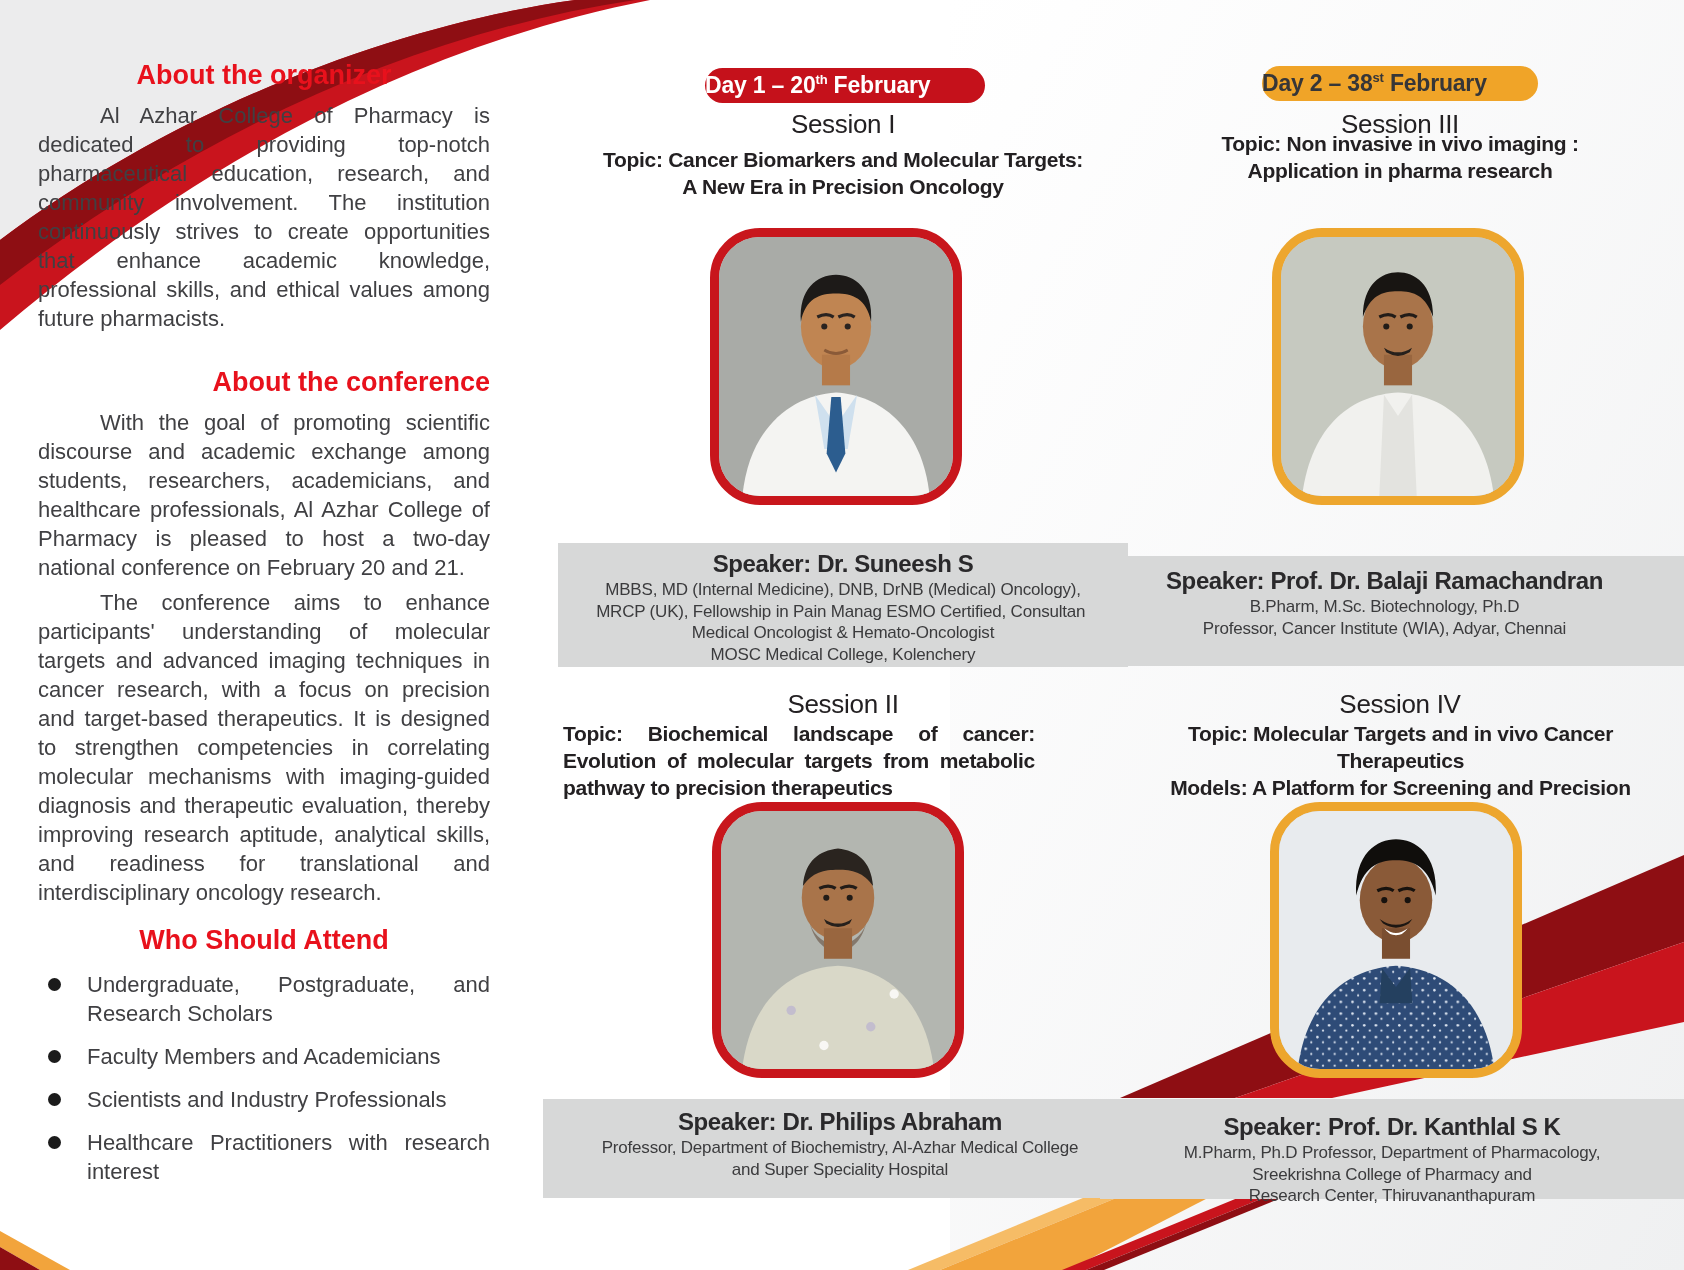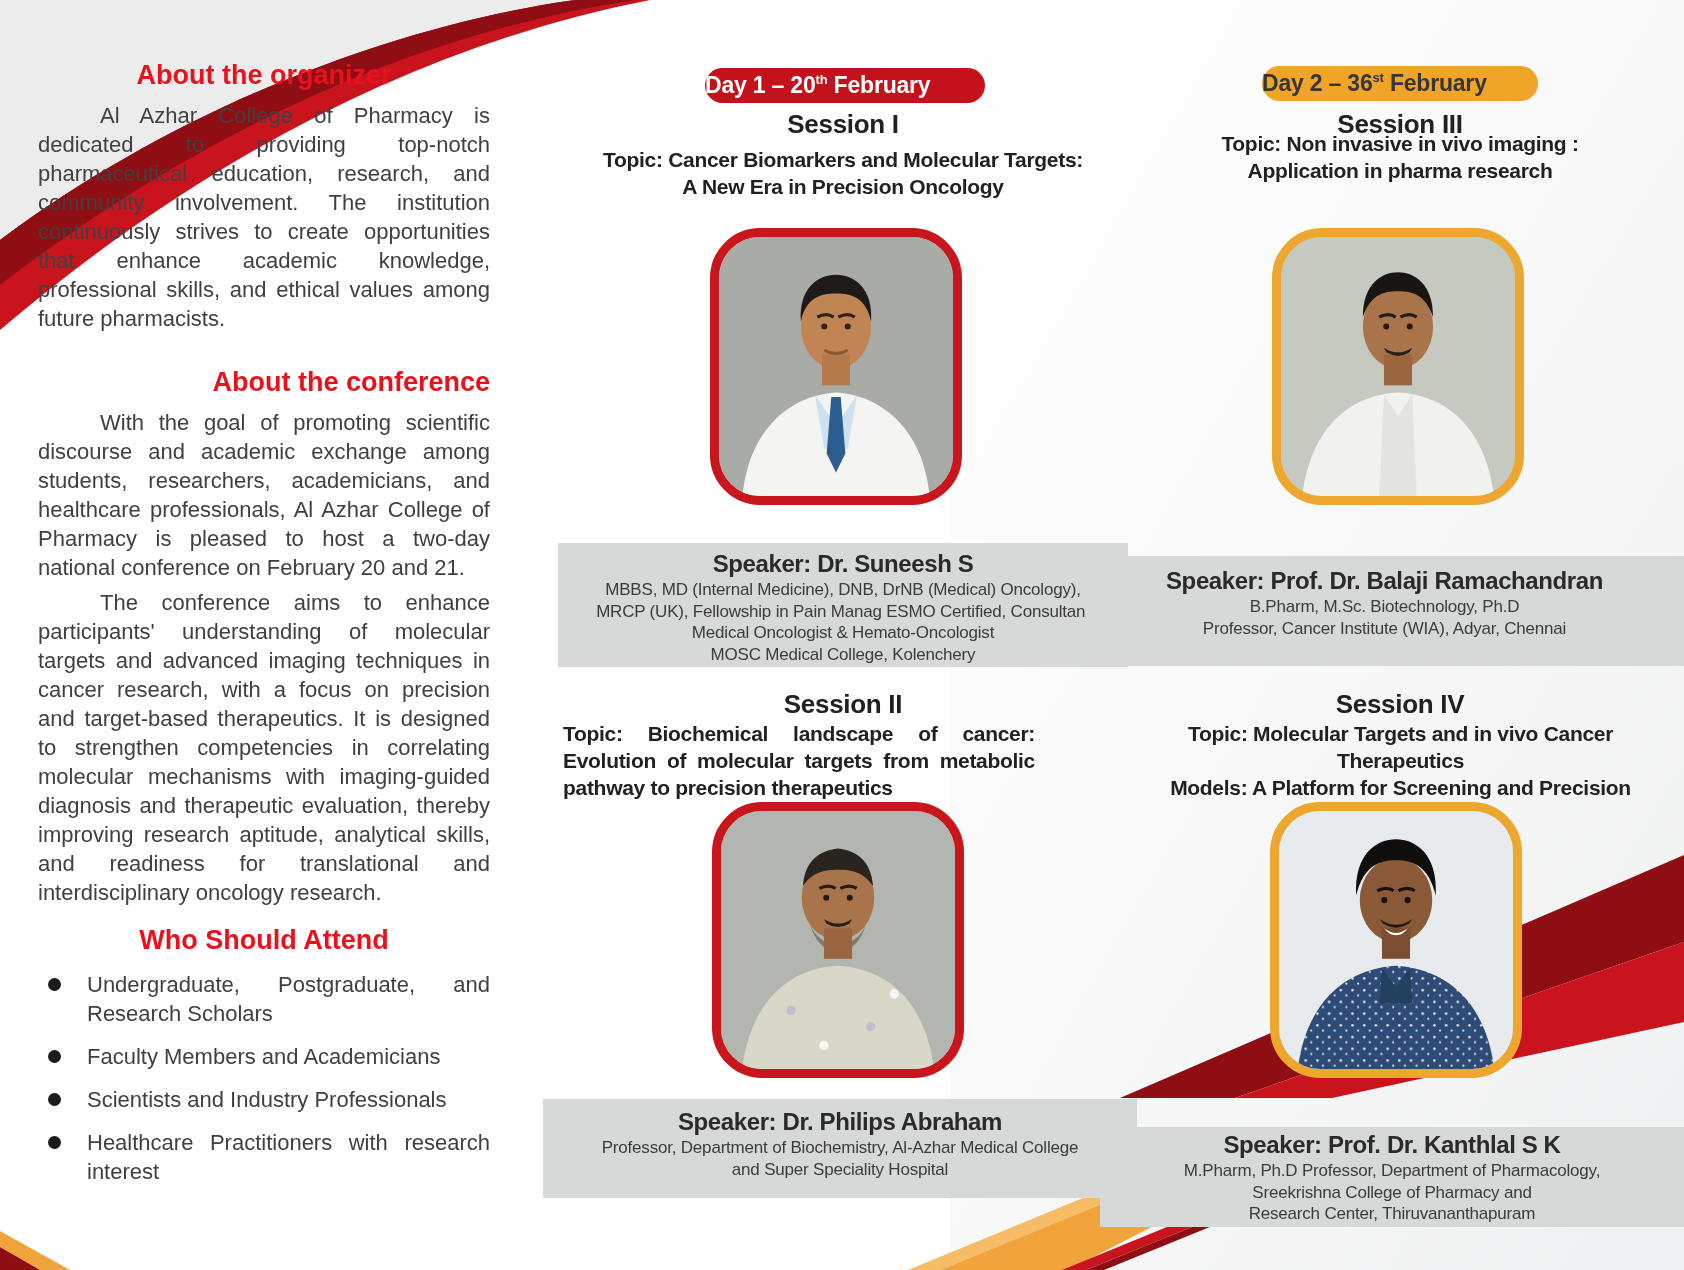--- a/index.html
+++ b/index.html
@@ -32,21 +32,21 @@
     position:absolute; z-index:2; height:35px; border-radius:18px;
     display:flex; align-items:center; justify-content:flex-start;
     font-weight:bold; font-size:23px; letter-spacing:-0.2px;
   }
   .pill sup { font-size:13px; line-height:0; vertical-align:super; }
   .pill-day1 { left:705px; top:68px; width:280px; background:var(--pill-red,#c5111b); color:#ffffff; }
   .pill-day2 { left:1262px; top:66px; width:276px; background:var(--pill-orange,#f0a428); color:#363638; }
 
   
   .session-title {
-    position:absolute; z-index:2; font-weight:bold; font-size:26px; line-height:28px;
+    position:absolute; z-index:2; font-weight:normal; font-size:26px; line-height:28px;
     color:#232022; text-align:center; letter-spacing:-0.3px;
   }
   .st-1 { left:558px; top:110px; width:570px; }
   .st-2 { left:558px; top:690px; width:570px; }
   .st-3 { left:1120px; top:110px; width:560px; }
   .st-4 { left:1120px; top:690px; width:560px; }
   .topic {
     position:absolute; z-index:2; font-weight:bold; font-size:21px; line-height:27px;
     color:#232022; text-align:center; letter-spacing:-0.3px;
   }
@@ -68,21 +68,21 @@
   .photo svg { display:block; width:100%; height:100%; }
 
   
   .speaker-box {
     position:absolute; z-index:2; background:var(--panel-gray,#d7d8d8);
     text-align:center; color:#3b3b3d; box-sizing:border-box;
   }
   .sb-1 { left:558px; top:543px; width:570px; height:124px; padding-top:6px; }
   .sb-3 { left:1085px; top:556px; width:599px; height:110px; padding-top:10px; }
   .sb-2 { left:543px; top:1099px; width:594px; height:99px; padding-top:8px; }
-  .sb-4 { left:1100px; top:1099px; width:584px; height:100px; padding-top:3px;margin-top:28px; }
+  .sb-4 { left:1100px; top:1099px; width:584px; height:100px; padding-top:13px; }
   .speaker-name {
     font-weight:bold; font-size:24px; line-height:30px; letter-spacing:-0.4px; color:#2a292b;
   }
   .speaker-line { font-size:17px; line-height:21.5px; letter-spacing:-0.2px; }
 </style>
 </head>
 <body>
 
 <div class="page">
 
@@ -146,21 +146,21 @@
     <div class="attend-item">
       <span class="attend-dot"></span>
       <span class="attend-text">Healthcare Practitioners with research interest</span>
     </div>
   </div>
 
   <div class="pill pill-day1">
     <span><span>Day 1 – 20</span><sup>th</sup><span> February</span></span>
   </div>
   <div class="pill pill-day2">
-    <span><span>Day 2 – 36</span><sup>st</sup><span> February</span></span>
+    <span><span>Day 2 – 38</span><sup>st</sup><span> February</span></span>
   </div>
 
   <div class="session-title st-1">Session I</div>
   <div class="topic tp-1">
     <div>Topic: Cancer Biomarkers and Molecular Targets:</div>
     <div>A New Era in Precision Oncology</div>
   </div>
 
   <div class="session-title st-3">Session III</div>
   <div class="topic tp-3">

